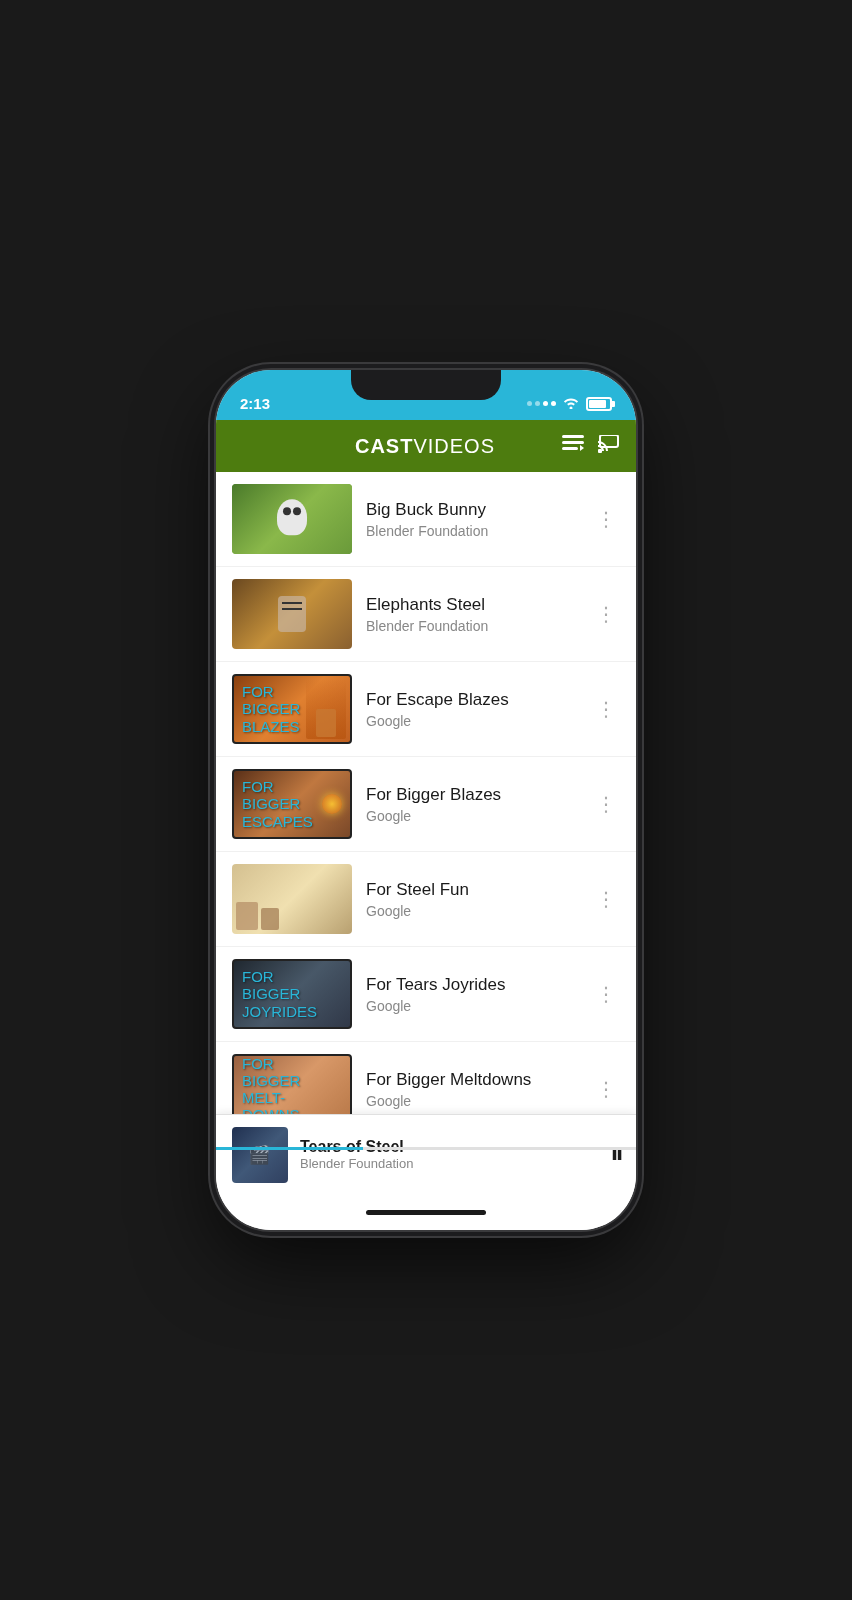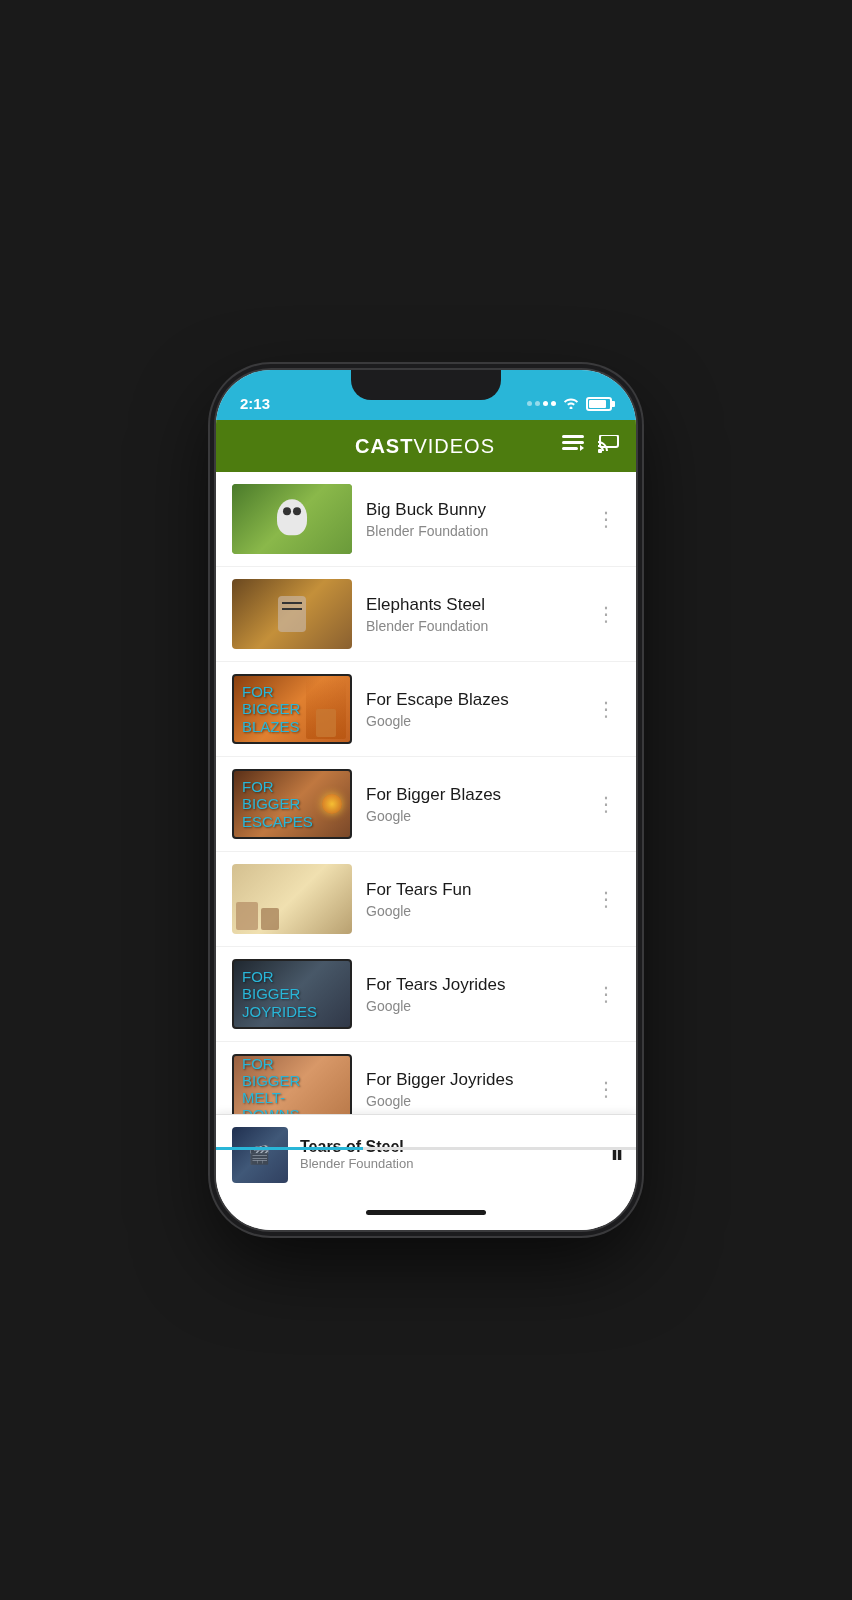--- a/index.html
+++ b/index.html
@@ -431,21 +431,21 @@
         <div class="video-item">
           <div class="video-thumb" style="background:linear-gradient(135deg,#d4c090,#f0e0b0,#b8a070);">
             <div style="position:absolute;top:0;left:0;right:0;bottom:0;display:flex;align-items:flex-end;justify-content:flex-start;padding:4px;">
               <div style="display:flex;gap:3px;align-items:flex-end;">
                 <div style="width:22px;height:28px;background:rgba(180,140,100,0.7);border-radius:2px;"></div>
                 <div style="width:18px;height:22px;background:rgba(160,120,80,0.7);border-radius:2px;"></div>
               </div>
             </div>
           </div>
           <div class="video-info">
-            <div class="video-title">For Tears Fun</div>
+            <div class="video-title">For Steel Fun</div>
             <div class="video-author">Google</div>
           </div>
           <div class="video-more">⋮</div>
         </div>
 
         <div class="video-item">
           <div class="video-thumb" style="background:linear-gradient(135deg,#202830,#485868,#303848);border:2px solid #222;">
             <div class="thumb-overlay-text">
               <div class="thumb-label">FOR<br>BIGGER<br>JOYRIDES</div>
             </div>
@@ -457,21 +457,21 @@
           <div class="video-more">⋮</div>
         </div>
 
         <div class="video-item">
           <div class="video-thumb" style="background:linear-gradient(135deg,#986040,#d89868,#b87848);border:2px solid #222;">
             <div class="thumb-overlay-text">
               <div class="thumb-label">FOR<br>BIGGER<br>MELT-<br>DOWNS</div>
             </div>
           </div>
           <div class="video-info">
-            <div class="video-title">For Bigger Joyrides</div>
+            <div class="video-title">For Bigger Meltdowns</div>
             <div class="video-author">Google</div>
           </div>
           <div class="video-more">⋮</div>
         </div>
 
       </div>
     </div>
 
     <div class="progress-bar-container">
       <div class="progress-bar-fill"></div>

